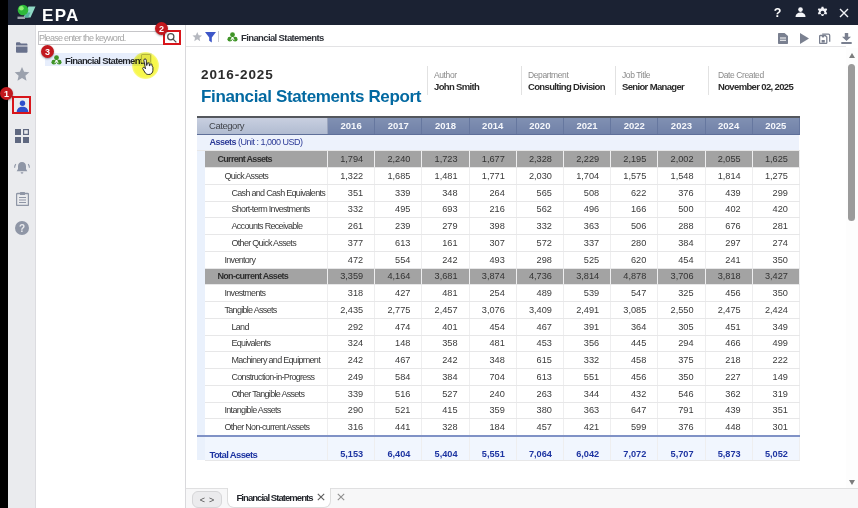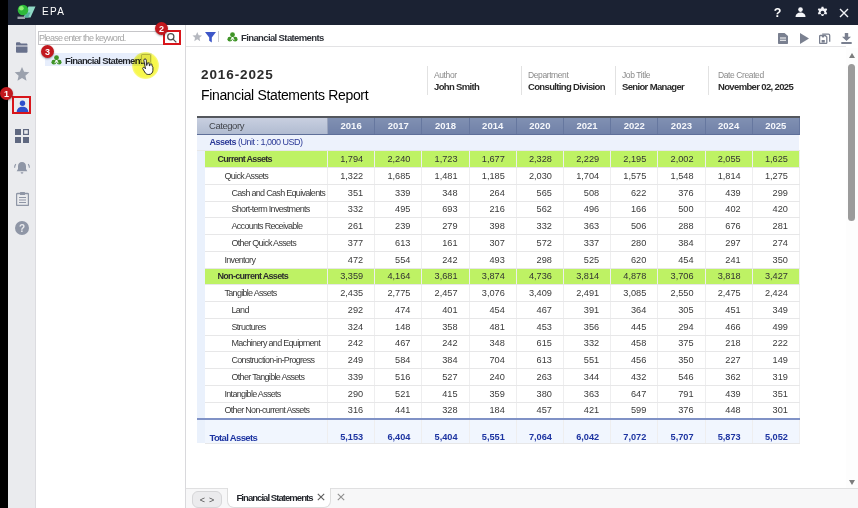--- a/index.html
+++ b/index.html
@@ -5,49 +5,49 @@
 *{margin:0;padding:0;box-sizing:border-box}
 html,body{width:858px;height:508px;overflow:hidden;font-family:"Liberation Sans",sans-serif;background:#fff}
 .abs{position:absolute}
 svg{display:block}
 #stage{position:relative;width:858px;height:508px}
 
 #blackstrip{left:0;top:0;width:8px;height:508px;background:#000}
 
 #topbar{left:8px;top:0;width:850px;height:25px;background:#1b2233}
 #logo{left:16px;top:4px;width:22px;height:17px}
-#brand{left:42px;top:6px;color:#fff;font-size:10px;font-weight:normal;letter-spacing:1.3px}
+#brand{left:42px;top:6px;color:#fff;font-size:17px;font-weight:bold;letter-spacing:1.3px}
 .tbicon{top:0;height:25px;display:flex;align-items:center;justify-content:center;color:#f3f4f8}
 
 #sidebar{left:8px;top:25px;width:28px;height:483px;background:#eaebee;border-right:1px solid #dcdce0}
 .sbicon{left:11px;width:22px;height:18px;display:flex;align-items:center;justify-content:center}
 
 #treepanel{left:36px;top:25px;width:150px;height:483px;background:#fff;border-right:1px solid #d9d9dc}
 #searchbox{left:38px;top:30.5px;width:143px;height:14.5px;border:1px solid #c6c6c9;background:#fff;color:#a5a5a5;font-size:9px;letter-spacing:-0.7px;line-height:12.5px;}
 #treerow{left:45px;top:52.5px;width:107px;height:13px;background:#e7eefc}
 #treelabel{left:65px;top:54.5px;font-size:9.5px;font-weight:bold;color:#23262c;letter-spacing:-0.65px}
 
 #toolbar{left:186px;top:25px;width:660px;height:22px;background:#fff;border-bottom:1px solid #e3e3e5}
 
 #rh1{left:201px;top:66.5px;font-size:13.5px;font-weight:bold;color:#2b2b2b;letter-spacing:0.9px}
-#rh2{left:201px;top:87px;font-size:14px;font-weight:normal;color:#000000;letter-spacing:-0.35px}
+#rh2{left:201px;top:87px;font-size:17px;font-weight:bold;color:#0369a1;letter-spacing:-0.35px}
 .mlabel{top:70px;font-size:8.5px;color:#8a8a8a;letter-spacing:-0.4px}
 .mvalue{top:81px;font-size:9.5px;font-weight:bold;color:#2b2b2b;letter-spacing:-0.65px}
 .mdiv{top:66px;width:1px;height:29px;background:#e2e2e2}
 
 #tbl{left:197px;top:116px;width:527px;border-collapse:collapse;table-layout:fixed;font-size:9.5px}
 #tbl col.cg{width:7.5px}
 #tbl col.cc{width:123px}
 #tbl col.cy{width:47.2px}
 #tbl th{height:17px;background:linear-gradient(#8090b2,#7081a8);color:#f5f7fb;font-weight:bold;font-size:9.5px;border-right:1px solid #66779f;border-top:2px solid #54575d;border-bottom:1px solid #5e6f99;text-align:center;font-weight:600}
 #tbl th.hc{background:linear-gradient(#c8cfe0,#b1bcd1);color:#43464d;text-align:left;padding-left:12px;font-weight:normal;border-right:1px solid #9aa5be;letter-spacing:-0.45px}
 #tbl td{height:16.75px;border-bottom:1px solid #e7e7e8;border-right:1px solid #eeeeef;text-align:right;padding-right:11px;color:#3a3a3a;white-space:nowrap;overflow:hidden;font-size:9.2px}
 #tbl td.g{background:#eaf1fc;border-bottom:none;border-right:none;padding:0}
 #tbl td.cat{text-align:left;padding-right:0;font-size:9px;letter-spacing:-0.7px}
-#tbl tr.l1 td{color:#333;background:#bef264}
+#tbl tr.l1 td{color:#333;background:#a3a3a3}
 #tbl tr.l1 td.cat{font-weight:bold;color:#2e2e2e}
 #tbl tr.l1 td.g{background:#eaf1fc}
 #tbl tr.l1 td.cat{padding-left:13px}
 #tbl tr.l2 td.cat{padding-left:20px}
 #tbl tr.l3 td.cat{padding-left:27px}
 #tbl td.unit{background:#edf2fc;color:#2c3a97;text-align:left;padding-left:12.5px;border-right:none;letter-spacing:-0.5px;font-size:9px}
 #tbl tr.total td{border-top:2px solid #8092c6;background:#f1f6fe;color:#1e35a2;font-weight:bold;height:16.5px;padding-top:12px}
 #tbl tr.total td.cat{padding-left:5px;font-size:9.5px;letter-spacing:-0.65px}
 #tbl tr.total td.g{background:#eaf1fc;border-top:2px solid #8092c6}
 
@@ -273,21 +273,21 @@
           <td>2,002</td>
           <td>2,055</td>
           <td>1,625</td>
         </tr>
 <tr class="l2">
           <td class="g"></td>
           <td class="cat">Quick Assets</td>
           <td>1,322</td>
           <td>1,685</td>
           <td>1,481</td>
-          <td>1,185</td>
+          <td>1,771</td>
           <td>2,030</td>
           <td>1,704</td>
           <td>1,575</td>
           <td>1,548</td>
           <td>1,814</td>
           <td>1,275</td>
         </tr>
 <tr class="l3">
           <td class="g"></td>
           <td class="cat">Cash and Cash Equivalents</td>
@@ -367,20 +367,34 @@
           <td>3,874</td>
           <td>4,736</td>
           <td>3,814</td>
           <td>4,878</td>
           <td>3,706</td>
           <td>3,818</td>
           <td>3,427</td>
         </tr>
 <tr class="l2">
           <td class="g"></td>
+          <td class="cat">Investments</td>
+          <td>318</td>
+          <td>427</td>
+          <td>481</td>
+          <td>254</td>
+          <td>489</td>
+          <td>539</td>
+          <td>547</td>
+          <td>325</td>
+          <td>456</td>
+          <td>350</td>
+        </tr>
+<tr class="l2">
+          <td class="g"></td>
           <td class="cat">Tangible Assets</td>
           <td>2,435</td>
           <td>2,775</td>
           <td>2,457</td>
           <td>3,076</td>
           <td>3,409</td>
           <td>2,491</td>
           <td>3,085</td>
           <td>2,550</td>
           <td>2,475</td>
@@ -395,21 +409,21 @@
           <td>454</td>
           <td>467</td>
           <td>391</td>
           <td>364</td>
           <td>305</td>
           <td>451</td>
           <td>349</td>
         </tr>
 <tr class="l3">
           <td class="g"></td>
-          <td class="cat">Structures</td>
+          <td class="cat">Equivalents</td>
           <td>324</td>
           <td>148</td>
           <td>358</td>
           <td>481</td>
           <td>453</td>
           <td>356</td>
           <td>445</td>
           <td>294</td>
           <td>466</td>
           <td>499</td>

